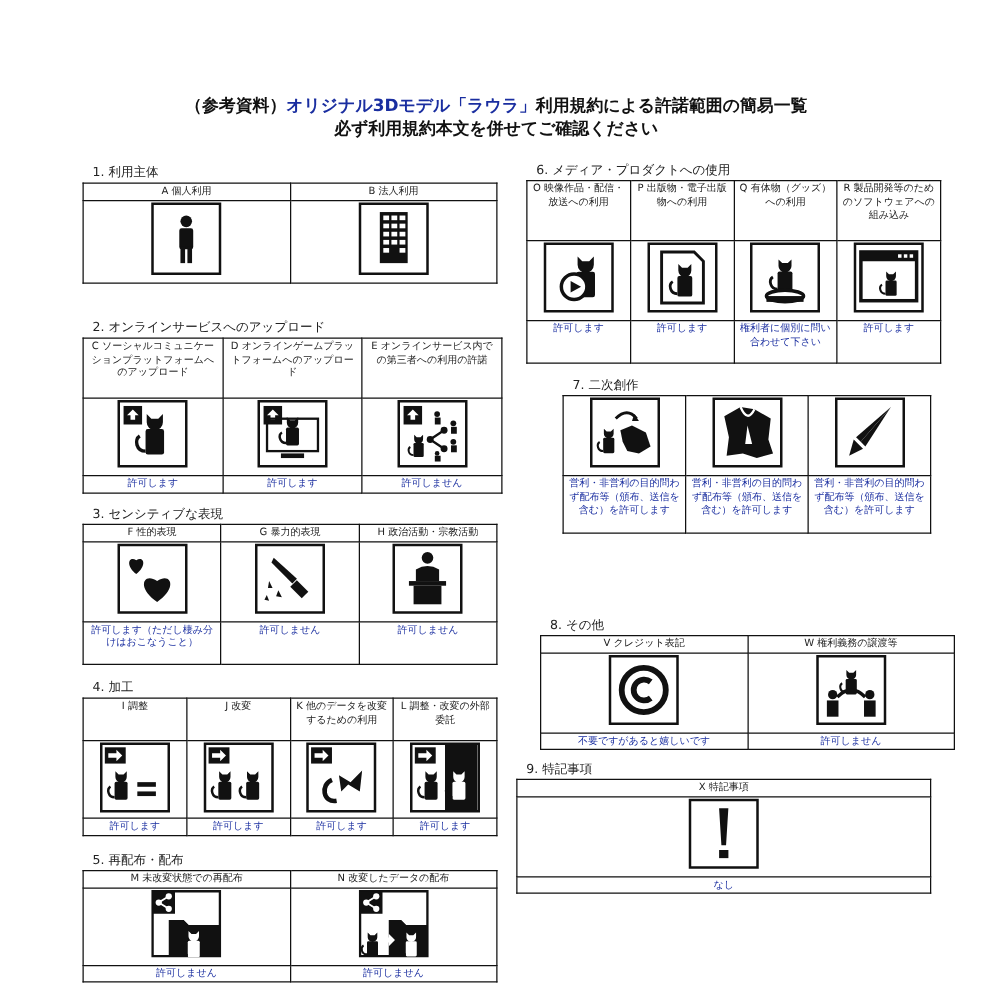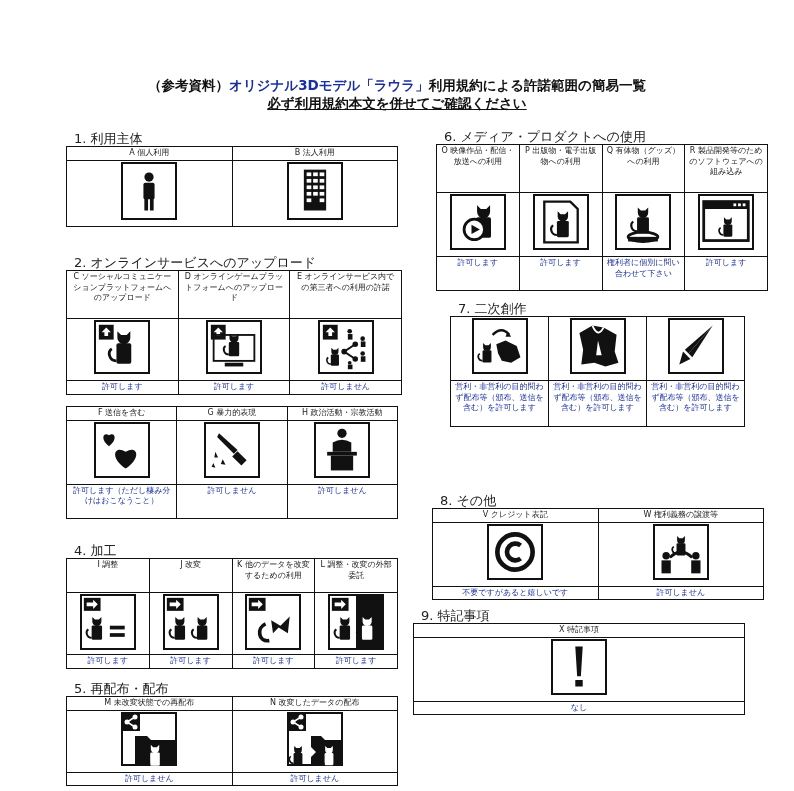--- a/index.html
+++ b/index.html
@@ -1,36 +1,36 @@
 <!DOCTYPE html>
 <html><head>
 <meta charset="utf-8">
 <style>
   * { box-sizing: border-box; margin: 0; padding: 0; }
   html, body { width: 794px; height: 791px; background: #ffffff; overflow: hidden; }
   body { position: relative; font-family: "DejaVu Sans", sans-serif; color: #111; }
   .title { position: absolute; left: 0; width: 794px; text-align: center; font-weight: bold; font-size: 13.5px; line-height: 18px; }
   .title .hl { color: #1a2ea0; }
   .sec { position: absolute; }
-  .sec-label { font-size: 13px; line-height: 12px; height: 13px; padding-left: 8px; color: #222; }
+  .sec-label { font-size: 10px; line-height: 12px; height: 13px; padding-left: 8px; color: #222; }
   table.grid { border-collapse: collapse; width: 100%; table-layout: fixed; }
   table.grid td { border: 1.5px solid #111; text-align: center; vertical-align: top; font-size: 8px; line-height: 10.5px; padding: 1px 3px; }
   td.head { color: #222; }
   td.iconcell { vertical-align: middle; padding: 3px 0; }
   td.res { color: #1a2ea0; font-size: 8.5px; line-height: 11px; }
   .ibox { display: inline-block; border: 2.5px solid #111; background: #fff; position: relative; vertical-align: middle; }
   .ibox svg { display: block; width: 100%; height: 100%; }
 </style>
 </head>
 <body>
 
 <div class="title" style="top:76px;">
   <span>（参考資料）</span><span class="hl">オリジナル3Dモデル「ラウラ」</span><span>利用規約による許諾範囲の簡易一覧</span>
 </div>
-<div class="title" style="top:94px;text-decoration:underline;">必ず利用規約本文を併せてご確認ください</div>
+<div class="title" style="top:94px;">必ず利用規約本文を併せてご確認ください</div>
 
 <svg width="0" height="0" style="position:absolute">
   <defs>
     <g id="cat">
       <path d="M-7,-15 L-7,-22 L-3,-18 L3,-18 L7,-22 L7,-15 A7,7 0 1 1 -7,-15 Z"></path>
       <rect x="-8" y="-9" width="16" height="22" rx="2"></rect>
       <path d="M-8,10 C-16,10 -18,0 -13,-3" stroke="#111" stroke-width="3" fill="none"></path>
     </g>
     <g id="uparrowbox">
       <rect x="0" y="0" width="16" height="16" fill="#111"></rect>
@@ -135,24 +135,25 @@
     <tr>
       <td class="res">許可します</td>
       <td class="res">許可します</td>
       <td class="res">許可しません</td>
     </tr>
   </tbody>
     </table>
 </div>
 
 <div class="sec" style="left:66px; top:406px; width:332px;">
+  <div class="sec-label">3. センシティブな表現</div>
   <table class="grid">
     <tbody>
         <tr>
-      <td class="head">F 送信を含む</td>
+      <td class="head">F 性的表現</td>
       <td class="head">G 暴力的表現</td>
       <td class="head">H 政治活動・宗教活動</td>
     </tr>
     <tr style="height:64px">
       <td class="iconcell"><span class="ibox" style="width:56px;height:56px"><svg viewBox="0 0 56 56" fill="#111">
                 <path d="M14,24 C4,16 8,8 14,12 C20,8 24,16 14,24 Z"></path>
                 <path d="M32,48 C14,36 20,22 32,30 C44,22 50,36 32,48 Z"></path>
               </svg></span></td>
       <td class="iconcell"><span class="ibox" style="width:56px;height:56px"><svg viewBox="0 0 56 56" fill="#111">
                 <path d="M14,10 L34,28 L30,32 L12,14 Z"></path>
@@ -262,21 +263,21 @@
               </svg></span></td>
     </tr>
     <tr>
       <td class="res">許可しません</td>
       <td class="res">許可しません</td>
     </tr>
   </tbody>
     </table>
 </div>
 
-<div class="sec" style="left:436px; top:131px; width:332px;">
+<div class="sec" style="left:421px; top:131px; width:332px;">
   <div class="sec-label">6. メディア・プロダクトへの使用</div>
   <table class="grid">
     <tbody>
         <tr style="height:48px">
       <td class="head" style="text-align:center">O 映像作品・配信・放送への利用</td>
       <td class="head">P 出版物・電子出版物への利用</td>
       <td class="head">Q 有体物（グッズ）への利用</td>
       <td class="head">R 製品開発等のためのソフトウェアへの組み込み</td>
     </tr>
     <tr style="height:64px">

